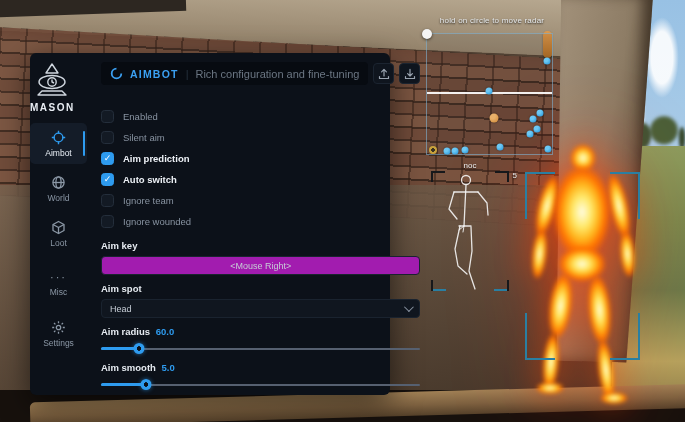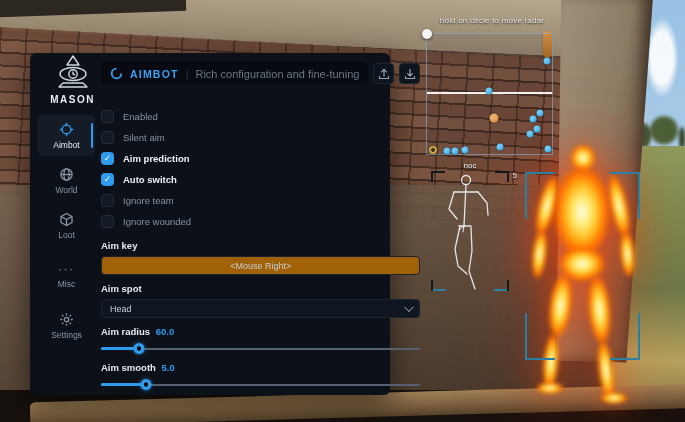--- a/index.html
+++ b/index.html
@@ -95,22 +95,22 @@
   .p-rthigh { left:60px; top:134px; width:23px; height:72px; transform:rotate(-5deg); }
   .p-lshin { left:15px; top:192px; width:16px; height:60px; transform:rotate(5deg); }
   .p-rshin { left:70px; top:198px; width:16px; height:64px; transform:rotate(-7deg); }
   .p-lfoot { left:8px; top:242px; width:28px; height:12px; }
   .p-rfoot { left:72px; top:252px; width:28px; height:12px; }
 
   
   .panel { position:absolute; left:30px; top:53px; width:360px; height:342px;
     background:#0c1119; border-radius:6px; box-shadow:0 8px 30px rgba(0,0,0,.6);
     display:flex; color:#dfe5ec; }
-  .sidebar { width:65px; flex:0 0 65px; display:flex; flex-direction:column; align-items:flex-end;
-    padding-top:0; }
+  .sidebar { width:65px; flex:0 0 65px; display:flex; flex-direction:column; align-items:flex-start;
+    padding-top:8px; }
   .brand { display:flex; flex-direction:column; align-items:center; margin-bottom:10px; }
   .brand-name { font-size:10px; font-weight:700; letter-spacing:1.5px; color:#e8edf3; margin-top:3px; }
   .side-item { position:relative; width:57px; padding:7px 0 6px; margin-bottom:4px; border-radius:5px;
     display:flex; flex-direction:column; align-items:center; cursor:pointer; color:#8removed; }
   .side-item { color:#8b97a5; }
   .side-item .lbl { font-size:8.5px; margin-top:3px; }
   .side-item svg { stroke:#8b97a5; }
   .side-item.active { background:#141c28; color:#e8eef5; }
   .side-item.active svg { stroke:#2e9bef; }
   .side-item.active::after { content:""; position:absolute; right:2px; top:8px; bottom:8px;
@@ -126,21 +126,21 @@
   .icon-btn { width:21px; height:21px; border-radius:4px; background:#0f151e; border:1px solid #1b2430;
     display:flex; align-items:center; justify-content:center; cursor:pointer; }
   .chk-list { margin-top:21px; }
   .chk-row { display:flex; align-items:center; gap:9px; height:21px; cursor:pointer; }
   .cb { width:13px; height:13px; border-radius:3.5px; background:#131a24; border:1px solid #242e3b;
     display:flex; align-items:center; justify-content:center; font-size:9px; line-height:1; color:transparent; }
   .cb-label { font-size:9.5px; color:#8893a1; }
   .chk-row.checked .cb { background:#2e9bef; border-color:#2e9bef; color:#fff; }
   .chk-row.checked .cb-label { color:#eef2f7; font-weight:700; }
   .field-label { font-size:9.5px; font-weight:700; color:#e6ebf1; margin:8px 0 5px; }
-  .key-btn { width:100%; height:19px; background:#a16207; border:1px solid #1a232f; border-radius:4px;
+  .key-btn { width:100%; height:19px; background:#a21caf; border:1px solid #1a232f; border-radius:4px;
     display:flex; align-items:center; justify-content:center; font-size:9px; color:#c6cdd6; cursor:pointer; }
   .select { width:100%; height:19px; background:#10161f; border:1px solid #1a232f; border-radius:4px;
     display:flex; align-items:center; justify-content:space-between; padding:0 8px; font-size:9px;
     color:#c6cdd6; cursor:pointer; }
   .chev { width:7px; height:7px; border-right:1.5px solid #8893a1; border-bottom:1.5px solid #8893a1;
     transform:rotate(45deg) translateY(-2px); }
   .slider-block { margin-top:8px; }
   .slider-lblrow { font-size:9.5px; font-weight:700; color:#e6ebf1; margin-bottom:6px; }
   .slider-lblrow .val { color:#2e9bef; font-weight:700; margin-left:3px; }
   .slider { position:relative; height:11px; cursor:pointer; }

